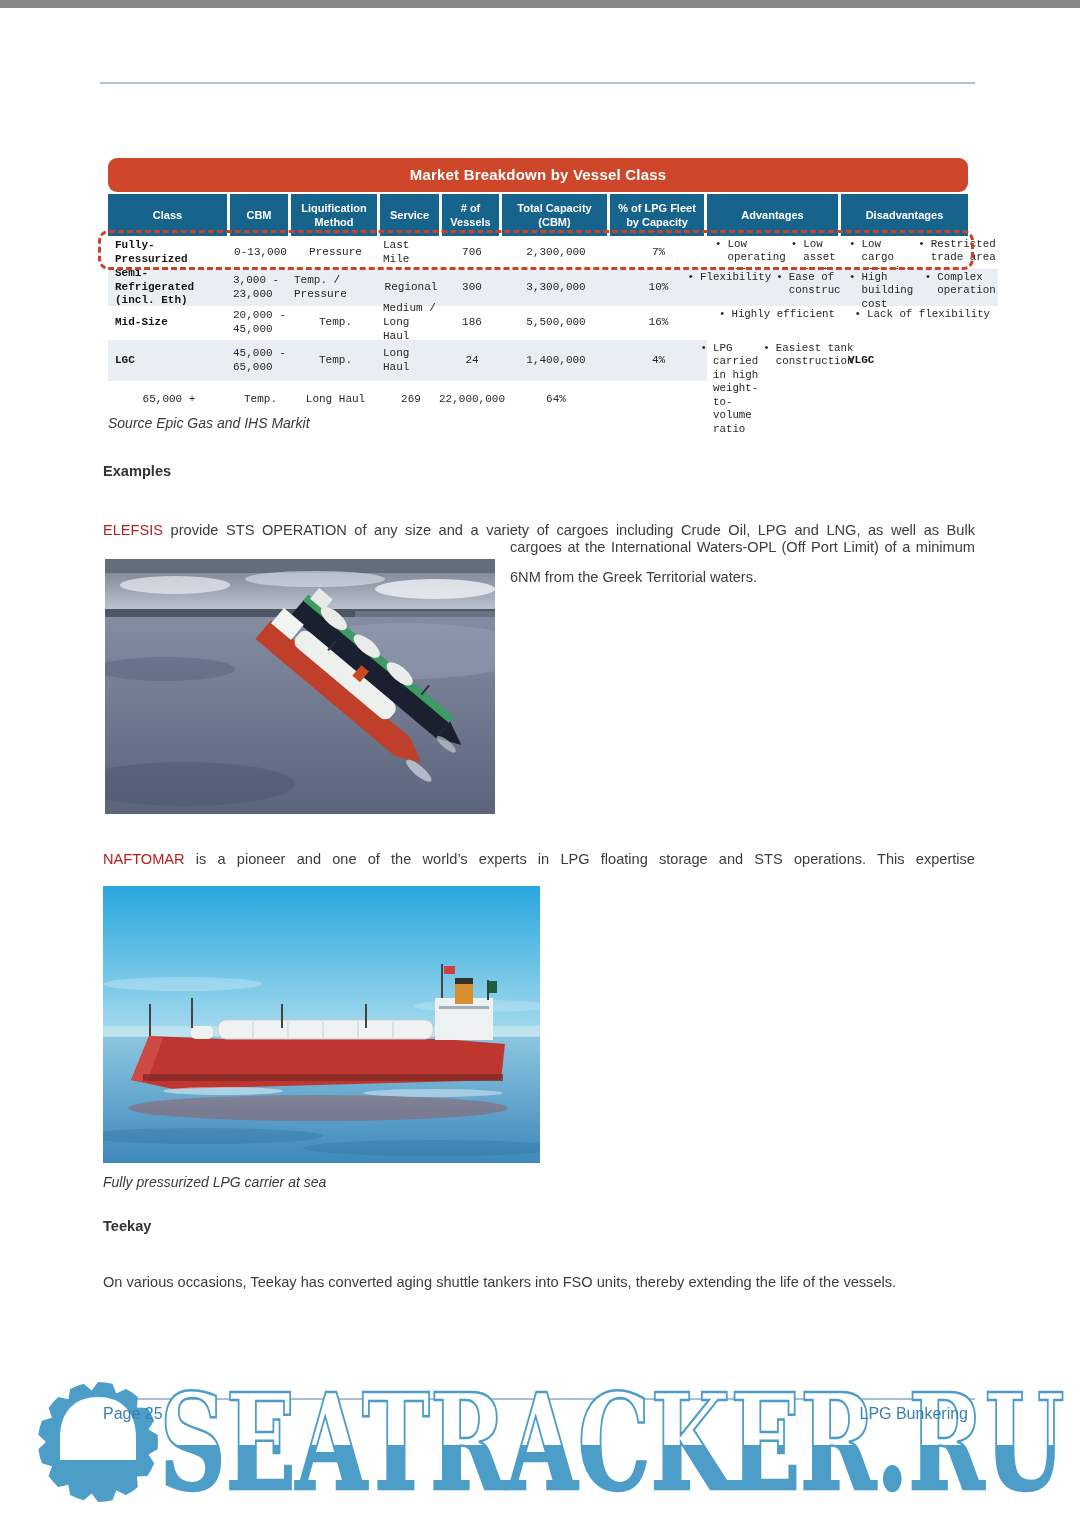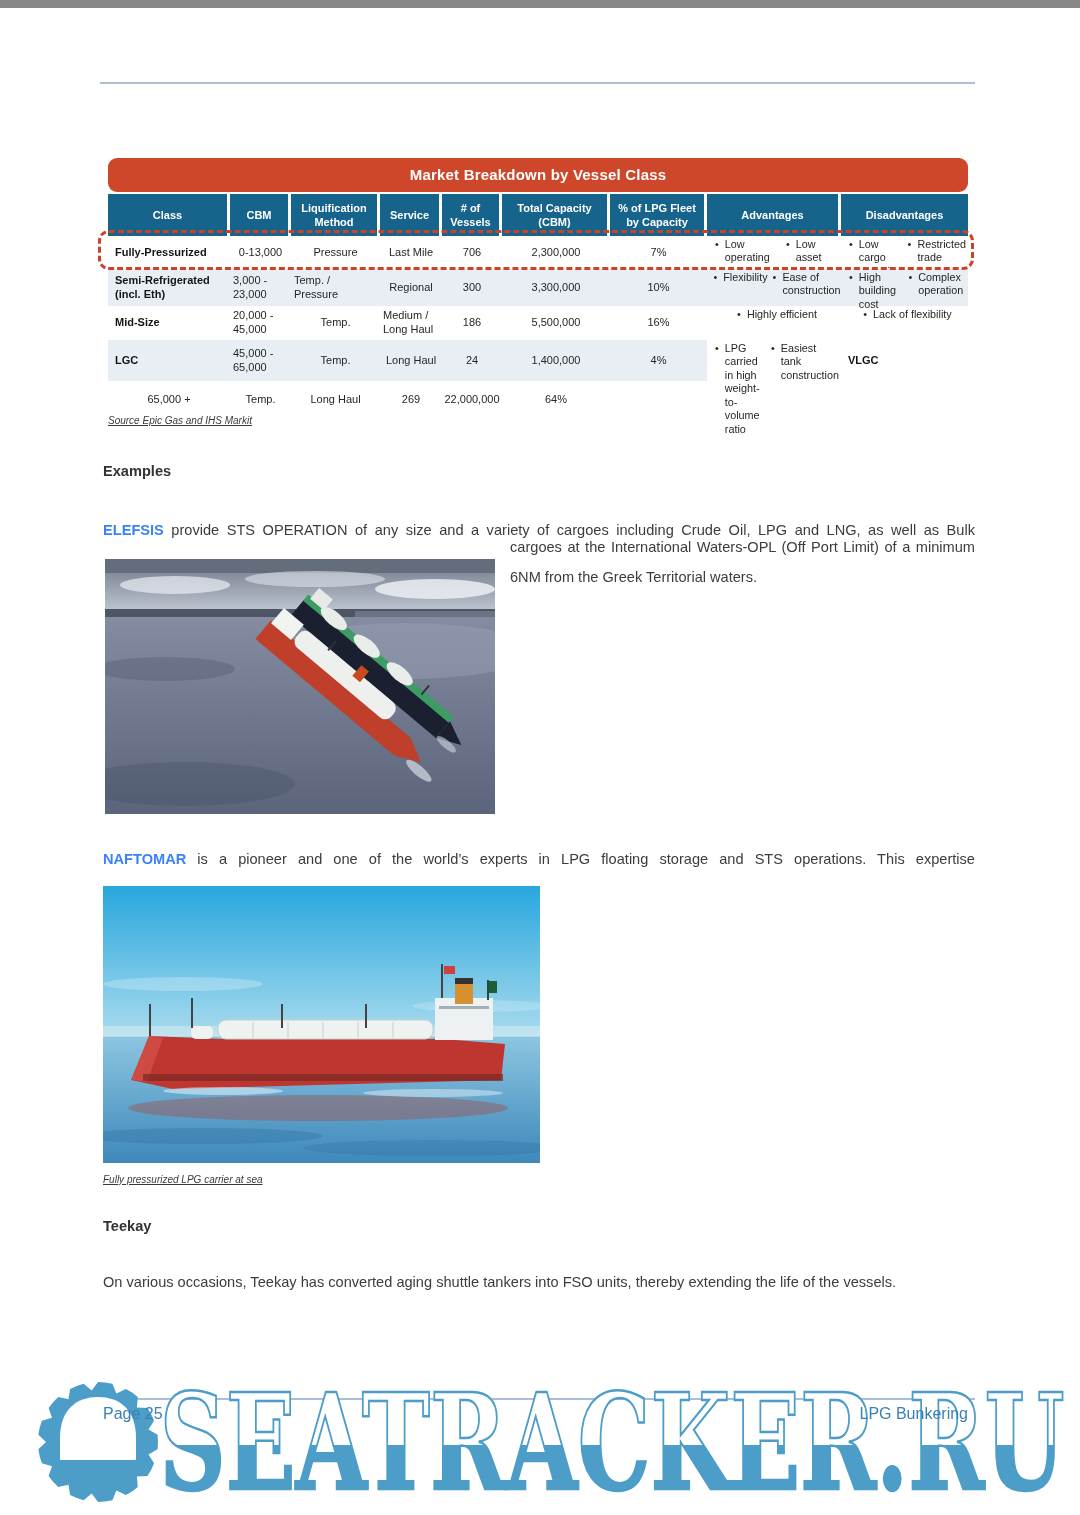--- a/index.html
+++ b/index.html
@@ -13,39 +13,39 @@
   
   #tbl{left:108px;top:150px;width:860px;}
   .tbl-title{height:34px;background:#ce472b;border-radius:9px;color:#fff;font-weight:bold;
     font-size:15px;text-align:center;line-height:34px;letter-spacing:.2px;}
   .tbl-head{display:grid;grid-template-columns:122px 61px 89px 62px 60px 108px 97px 134px 1fr;margin-top:2px;}
   .th{background:#16638b;color:#fff;font-weight:bold;font-size:11px;display:flex;align-items:center;
     justify-content:center;text-align:center;height:42px;line-height:1.3;padding:0 4px;
     box-sizing:border-box;border-right:3px solid #fff;}
   .th:last-child{border-right:none;text-align:center;}
   .tbl-body{display:grid;grid-template-columns:122px 61px 89px 62px 60px 108px 97px 134px 1fr;
-    grid-template-rows:33px 37px 34px 41px 37px;}
+    grid-template-rows:33px 37px 34px 41px 37px;font-family:Liberation Mono, monospace;}
   .td{display:flex;align-items:center;justify-content:center;text-align:left;font-size:11px;
     color:#262626;padding:2px 3px;box-sizing:border-box;line-height:1.25;}
   .td.cl{justify-content:flex-start;text-align:left;font-weight:bold;color:#141414;padding-left:7px;}
   .stripe{background:#e9eef4;}
   .td.blts{align-items:flex-start;justify-content:center;gap:2px;
     font-size:10.8px;text-align:left;padding-left:5px;padding-right:2px;}
   .bullet{display:flex;}
   .bullet::before{content:"\2022";margin:0 6px 0 3px;}
   .span2{grid-row:span 2;background:#fff;gap:9px;}
   
   #row-highlight{left:98px;top:222px;width:876px;height:40px;border:3px dashed #c8432a;
     border-radius:11px;box-sizing:border-box;pointer-events:none;}
   
   .p{font-size:14.6px;color:#3c3c3c;line-height:30px;text-align:justify;}
   .jl{text-align-last:justify;}
-  .lead{font-weight:bold;color:#3b82f6;}
+  .lead{font-weight:normal;color:#b91c1c;}
   .h{font-size:14.6px;font-weight:bold;color:#333;}
-  .it{font-style:italic;font-size:10px;color:#3a3a3a;text-decoration:underline;}
+  .it{font-style:italic;font-size:14px;color:#3a3a3a;}
   #src{left:108px;top:407px;}
   #examples-h{left:103px;top:455px;}
   #elefsis-l1{left:103px;top:507px;width:872px;}
   #elefsis-wrap{left:510px;top:524px;width:465px;}
   #sts-photo{left:105px;top:551px;width:390px;height:255px;}
   #naftomar-l1{left:103px;top:836px;width:872px;}
   #naftomar-wrap{left:550px;top:864px;width:428px;line-height:30.4px;font-size:14.3px;}
   #carrier-photo{left:103px;top:878px;width:437px;height:277px;}
   #caption{left:103px;top:1166px;text-align:right;}
   #teekay-h{left:103px;top:1210px;}

